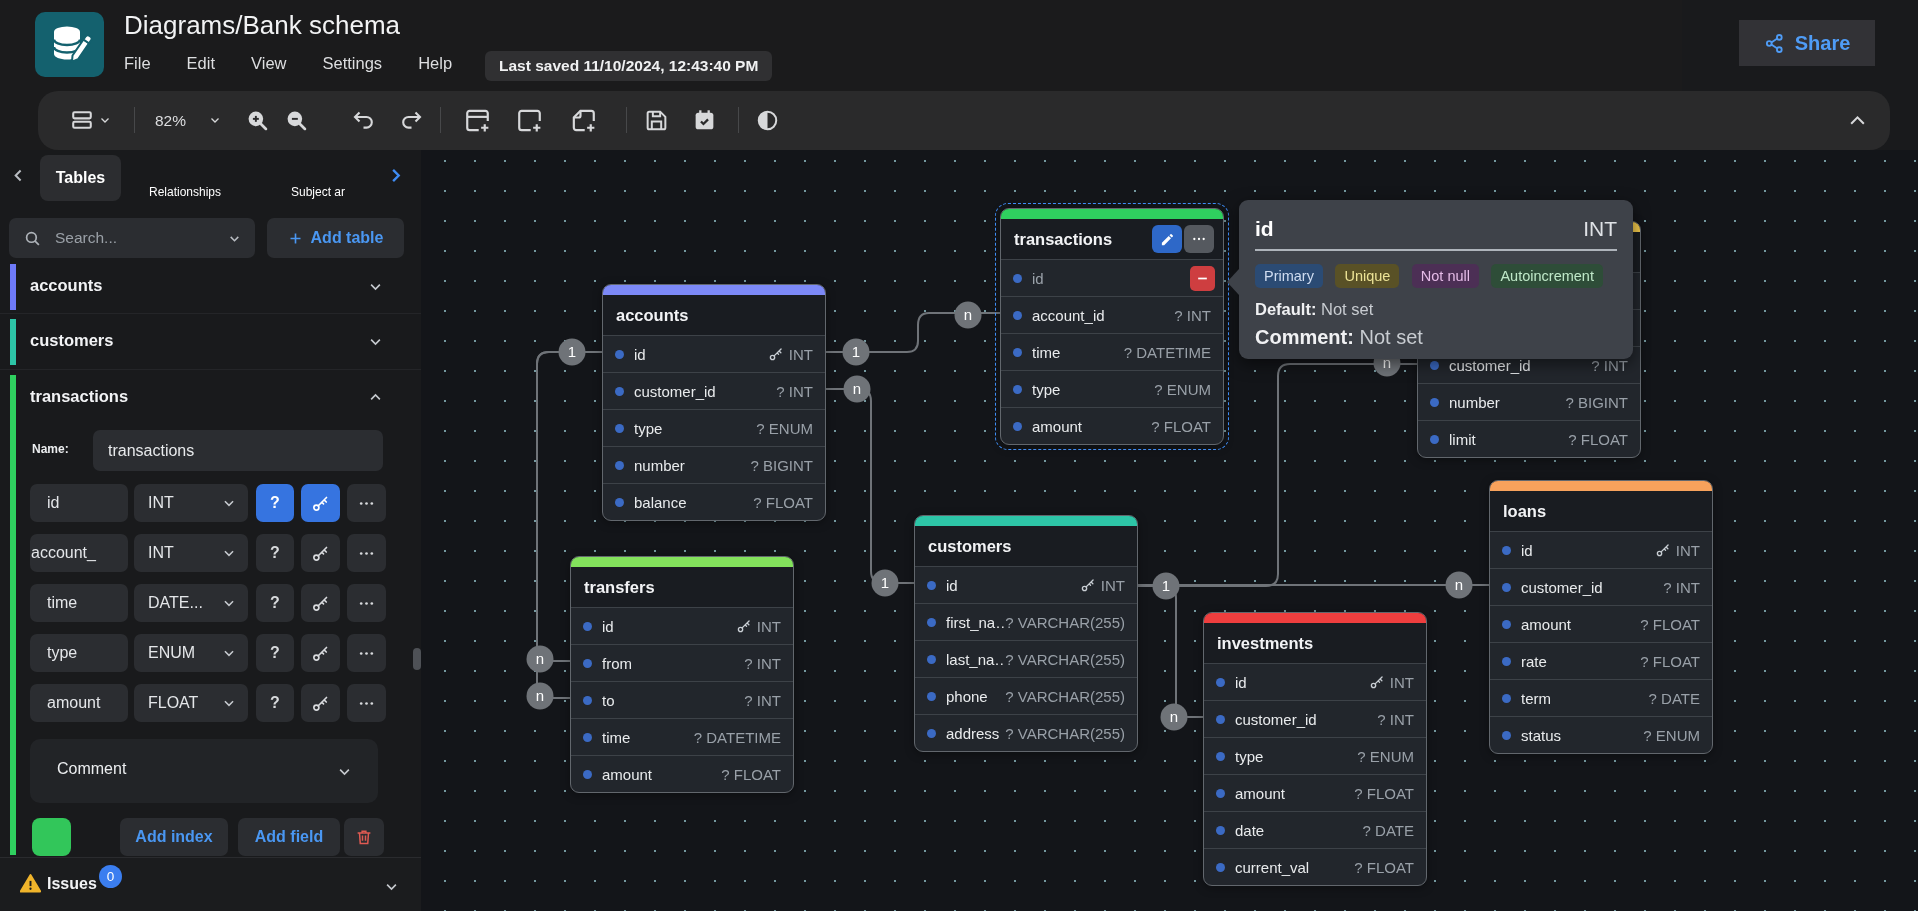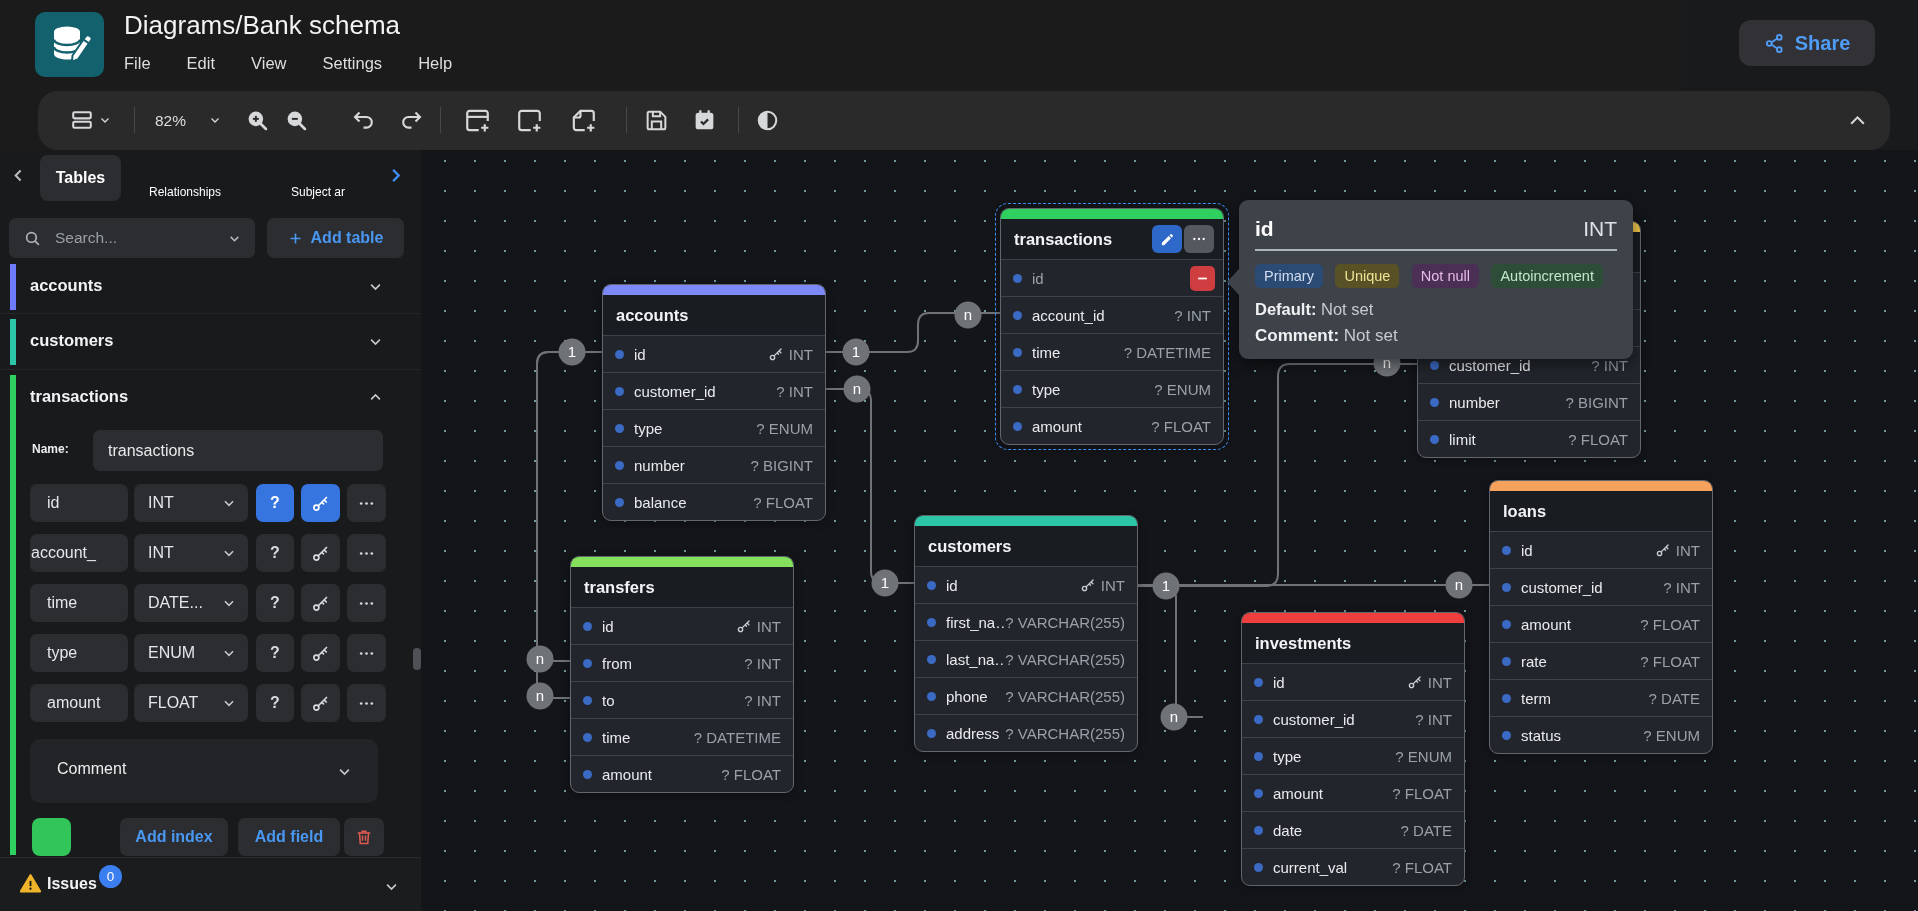--- a/index.html
+++ b/index.html
@@ -4,21 +4,21 @@
 <style>
 *{margin:0;padding:0;box-sizing:border-box;font-family:"Liberation Sans",sans-serif}
 html,body{width:1918px;height:911px;overflow:hidden;background:#191a1c}
 
 .header{position:absolute;left:0;top:0;width:1682px;height:150px;background:#1b1b1c}
 .logo{position:absolute;left:35px;top:12px;width:69px;height:65px;border-radius:10px;background:#14616e;display:flex;align-items:center;justify-content:center}
 .htitle{position:absolute;left:124px;top:10px;font-size:26px;color:#f2f3f4}
 .menus{position:absolute;left:124px;top:54px;display:flex;color:#dddee0;font-size:16.5px}
 .menus span{margin-right:36px}
 .lastsaved{position:absolute;left:485px;top:51px;height:30px;padding:0 14px;background:#303032;border-radius:6px;color:#f0f1f2;font-size:15.5px;font-weight:bold;display:flex;align-items:center}
-.share{position:absolute;left:1739px;top:20px;width:136px;height:46px;background:#323236;border-radius:12px;color:#4f9cf6;font-size:20px;font-weight:bold;display:flex;align-items:center;justify-content:center;gap:10px}
+.share{position:absolute;left:1739px;top:20px;width:136px;height:46px;background:#323236;border-radius:0;color:#4f9cf6;font-size:20px;font-weight:bold;display:flex;align-items:center;justify-content:center;gap:10px}
 
 .toolbar{position:absolute;left:38px;top:91px;width:1852px;height:59px;background:#2a2a2b;border-radius:20px}
 .tb-div{position:absolute;top:16px;width:1px;height:26px;background:#47484a}
 .ticon{position:absolute;display:flex;align-items:center;justify-content:center}
 .tb-zoom{position:absolute;color:#dcdddf;font-size:15.5px}
 
 .sidebar{position:absolute;left:0;top:150px;width:421px;height:878px;background:#191a1c}
 .tabbar{position:absolute;left:0;top:0;width:421px;height:51px;display:flex;align-items:center}
 .tab-active{position:absolute;left:40px;top:5px;width:81px;height:46px;background:#2c2d30;border-radius:8px;display:flex;align-items:center;justify-content:center;color:#fff;font-weight:bold;font-size:16px}
 .tab{position:absolute;top:16px;height:51px;display:flex;align-items:center;color:#ffffff;font-size:12px}
@@ -72,20 +72,21 @@
     </svg>
   </div>
   <div class="htitle">Diagrams/Bank schema</div>
   <div class="menus">
       <span>File</span>
       <span>Edit</span>
       <span>View</span>
       <span>Settings</span>
       <span>Help</span>
     </div>
+  <div class="lastsaved">Last saved 11/10/2024, 12:43:40 PM</div>
   <div class="share">
     <svg width="21" height="21" viewBox="0 0 24 24" fill="none" stroke="#4f9cf6" stroke-width="2.1">
       <circle cx="17.5" cy="5" r="2.7"></circle>
         <circle cx="6" cy="12" r="2.7"></circle>
         <circle cx="17.5" cy="19" r="2.7"></circle>
       <line x1="8.4" y1="10.8" x2="15.2" y2="6.2"></line>
         <line x1="8.4" y1="13.2" x2="15.2" y2="17.8"></line>
     </svg>
     Share</div>
 </div>
@@ -578,21 +579,21 @@
         <span class="fname">type</span>
         <span class="ftype">? ENUM</span>
       </div>
   <div class="trow">
         <span class="dot"></span>
         <span class="fname">amount</span>
         <span class="ftype">? FLOAT</span>
       </div>
 </div>
 
-<div class="tbl" style="left:820px;top:462px">
+<div class="tbl" style="left:782px;top:462px">
   <div class="strip" style="background:#ee3e3e"></div>
   <div class="ttl">investments</div>
   <div class="trow">
         <span class="dot"></span>
         <span class="fname">id</span>
         <span class="ftype"><svg width="16" height="16" viewBox="0 0 24 24" fill="none" stroke="#c9ced4" stroke-width="2" stroke-linecap="round">
             <circle cx="6.8" cy="17.2" r="3.2"></circle>
             <path d="M9.2 14.8 L19.6 4.4 M16.6 7.4 l2.7 2.7 M13.7 10.3 l2.1 2.1"></path>
           </svg> INT</span>
       </div>
@@ -668,15 +669,15 @@
     <span style="margin-left:auto;color:#dfe2e6;font-size:21px">INT</span>
   </div>
   <div style="height:1.5px;background:#aeb4bb;margin-top:0px"></div>
   <div style="margin-top:13px">
     <span class="badge" style="background:#2b4b74;color:#cfdcf0">Primary</span>
     <span class="badge" style="background:#595126;color:#ece396">Unique</span>
     <span class="badge" style="background:#4c2f55;color:#e6bce8">Not null</span>
     <span class="badge" style="background:#2e4d38;color:#bfe8c8">Autoincrement</span>
   </div>
   <div style="margin-top:12px;font-size:16.5px;color:#c8ccd1"><b style="color:#f0f1f3">Default:</b> Not set</div>
-  <div style="margin-top:7px;font-size:17px;color:#c8ccd1"><b style="color:#f0f1f3">Comment:</b> Not set</div>
+  <div style="margin-top:7px;font-size:20px;color:#c8ccd1"><b style="color:#f0f1f3">Comment:</b> Not set</div>
 </div>
 </div>
 
 </body></html>

